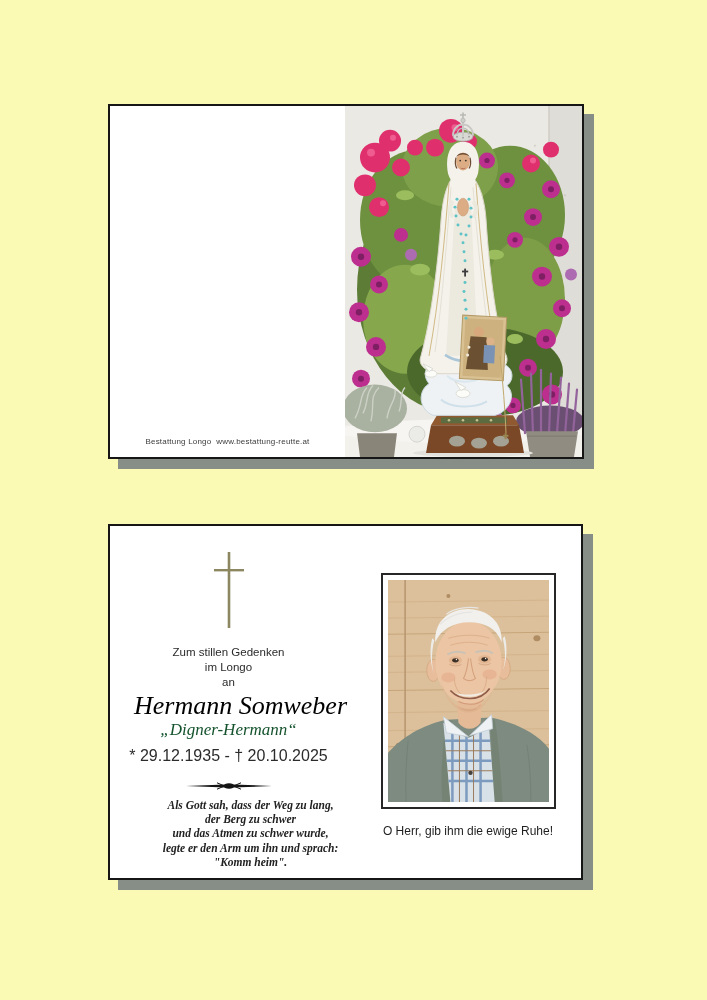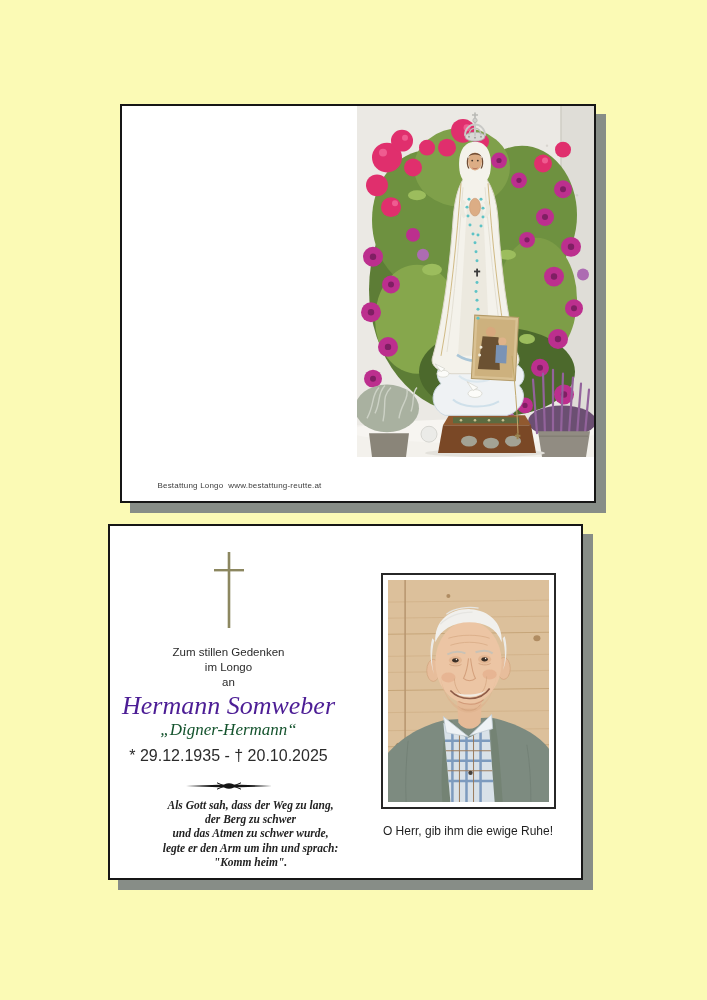--- a/index.html
+++ b/index.html
@@ -5,37 +5,37 @@
   html,body{margin:0;padding:0;}
   body{
     width:707px;height:1000px;position:relative;overflow:hidden;
     background:#fbfab5;
     font-family:"Liberation Sans", sans-serif;
   }
   .card{
     position:absolute;background:#ffffff;border:2px solid #161616;
     box-shadow:10px 10px 0 #878d87;box-sizing:border-box;
   }
-  .card-front{left:120px;top:104px;width:476px;height:399px;display:flex;}
+  .card-front{left:108px;top:104px;width:476px;height:355px;display:flex;}
   .card-inside{left:108px;top:524px;width:475px;height:356px;}
   .front-left{flex:1;position:relative;background:#ffffff;}
   .front-footer{
     position:absolute;left:0;right:0;bottom:11px;text-align:center;
     font-size:8px;color:#3c3c3c;letter-spacing:.2px;white-space:pre;
   }
   .front-photo{width:237px;height:351px;display:block;}
   .inside-left{
     position:absolute;left:0;top:0;width:237px;height:352px;
     text-align:center;color:#242424;
   }
   .cross-wrap{margin:26px auto 0;width:34px;height:76px;}
   .intro{margin-top:17px;font-size:11.5px;line-height:15px;color:#2b2b2b;}
   .name{
     margin-top:2px;font-family:"Liberation Serif", serif;font-style:italic;
-    font-size:26px;line-height:28px;color:#4c1d95;white-space:nowrap;
+    font-size:26px;line-height:28px;color:#000000;white-space:nowrap;text-align:right;
   }
   .nickname{
     font-family:"Liberation Serif", serif;font-style:italic;
     font-size:17px;line-height:20px;color:#14532d;
   }
   .dates{margin-top:7px;font-size:16px;color:#2b2b2b;}
   .divider-wrap{margin:12px auto 0;width:86px;height:10px;}
   .poem{
     margin-top:11px;font-family:"Liberation Serif", serif;
     font-style:italic;font-weight:bold;font-size:11.5px;line-height:14.2px;color:#222222;padding-left:44px;

